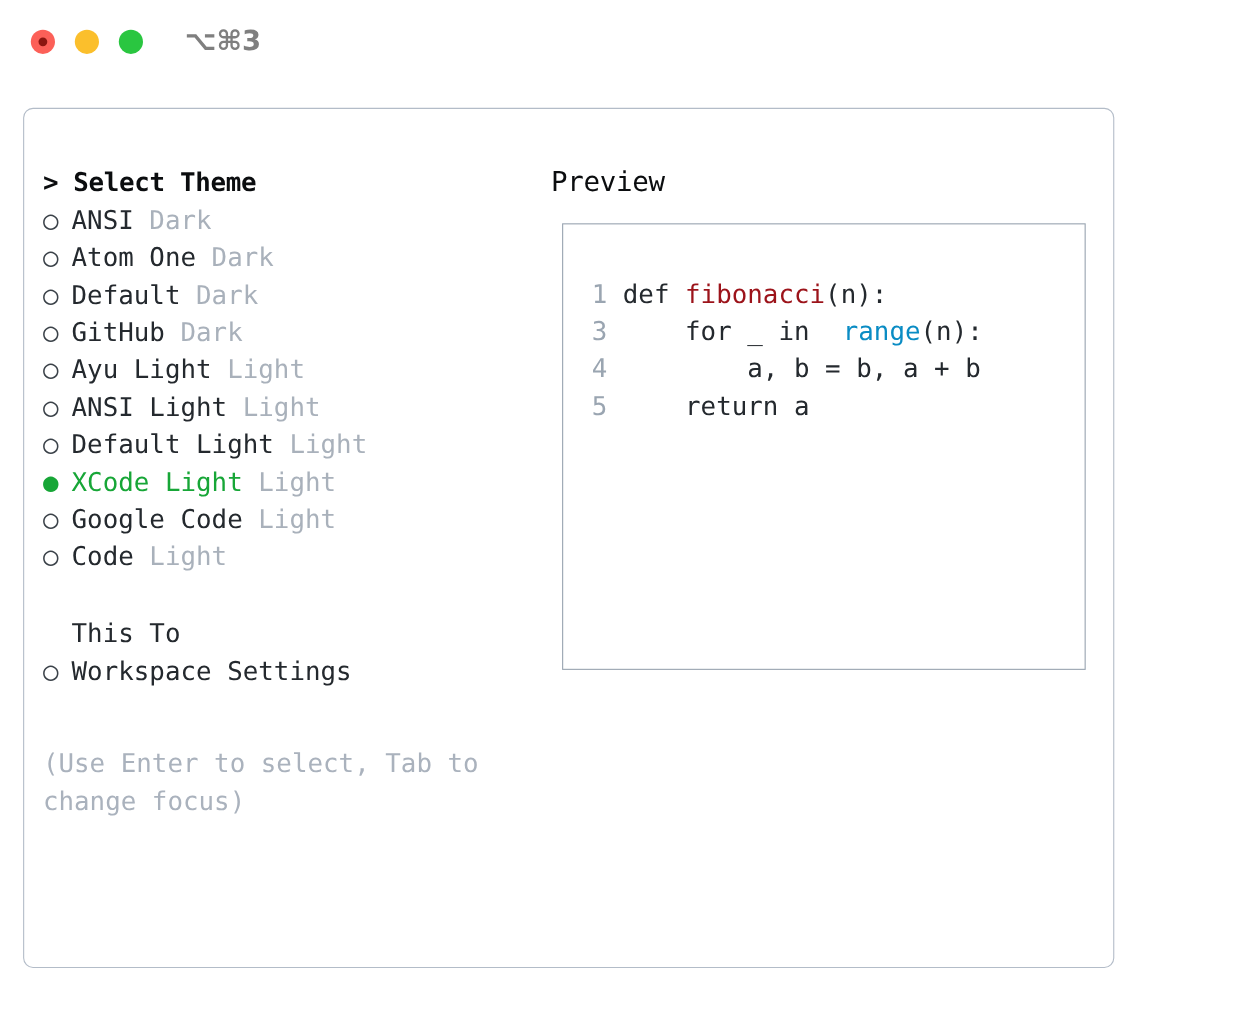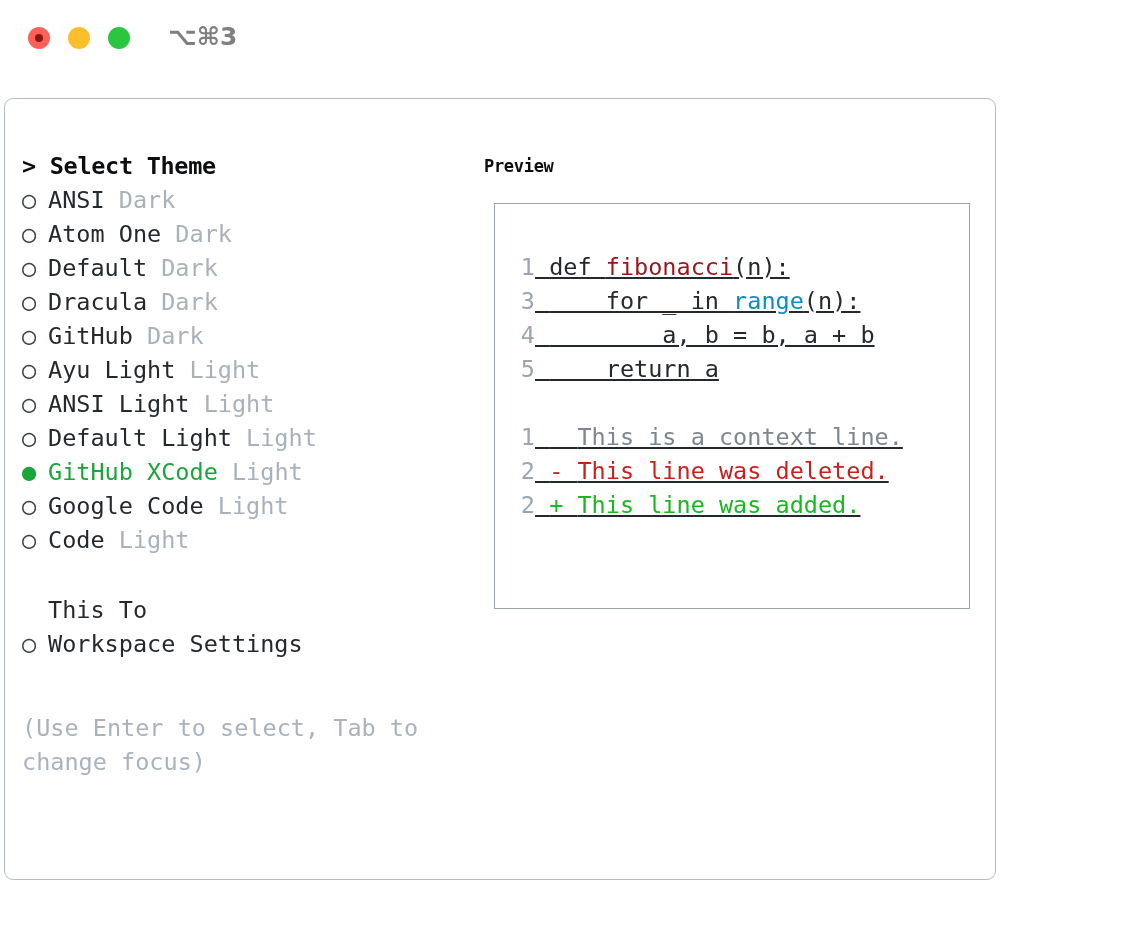--- a/index.html
+++ b/index.html
@@ -56,21 +56,21 @@
     font-size: 25px;
     font-weight: bold;
     color: #7f7f7f;
     letter-spacing: 0px;
     font-family: "DejaVu Sans", "Liberation Sans", sans-serif;
   }
 
   
   #panel {
     position: absolute;
-    left: 4px;
+    left: 21px;
     top: 98px;
     width: 992px;
     height: 782px;
     border: 1.5px solid #b3bcc8;
     border-radius: 9px;
     box-sizing: border-box;
     background: #ffffff;
   }
 
   
@@ -117,54 +117,54 @@
     white-space: pre-wrap;
   }
 
   
   #right-col {
     position: absolute;
     left: 479px;
     top: 50px;
   }
   #preview-title {
-    font-size: 17px;
-    line-height: 34px;
-    font-weight: bold;
+    font-size: 25px;
+    line-height: 34px;
+    font-weight: normal;
     color: #0b0d0f;
     letter-spacing: -0.3px;
   }
   #preview-box {
     position: absolute;
     left: 10px;
     top: 54px;
     width: 476px;
     height: 406px;
     border: 1.7px solid #98a3b0;
     box-sizing: border-box;
     background: #ffffff;
   }
   #code {
     position: absolute;
     left: 14px;
     top: 46px;
     font-size: 23.5px;
     line-height: 34px;
   }
-  .cline { white-space: pre; text-decoration: underline; }
+  .cline { white-space: pre; }
   .ln {
     display: inline-block;
     width: 26px;
     text-align: right;
     color: #9aa5b1;
   }
   .kw   { color: #24292e; }
   .fn   { color: #9c131a; }
   .num  { color: #107d7d; }
-  .bi   { color: #0a8cc4; }
+  .bi   { color: #0a8cc4; margin-left: 16px; }
   .pl   { color: #24292e; }
   .ctx  { color: #7d858e; }
   .del  { color: #cc1f1a; }
   .add  { color: #18b820; }
   .gap  { height: 34px; }
 </style>
 </head>
 <body>
 
 <div id="window">
@@ -178,26 +178,25 @@
   </div>
 
   <div id="panel">
 
     <div id="left-col">
       <div class="row hdr">&gt; Select Theme</div>
       <div id="theme-list">
           <div class="row"><span class="bullet">○</span><span class="label">ANSI </span><span class="tag">Dark</span></div>
           <div class="row"><span class="bullet">○</span><span class="label">Atom One </span><span class="tag">Dark</span></div>
           <div class="row"><span class="bullet">○</span><span class="label">Default </span><span class="tag">Dark</span></div>
-          <div class="row"><span class="bullet">○</span><span class="label">Dracula </span><span class="tag">Dark</span></div>
           <div class="row"><span class="bullet">○</span><span class="label">GitHub </span><span class="tag">Dark</span></div>
           <div class="row"><span class="bullet">○</span><span class="label">Ayu Light </span><span class="tag">Light</span></div>
           <div class="row"><span class="bullet">○</span><span class="label">ANSI Light </span><span class="tag">Light</span></div>
           <div class="row"><span class="bullet">○</span><span class="label">Default Light </span><span class="tag">Light</span></div>
-          <div class="row"><span class="bullet sel">●</span><span class="label sel">GitHub XCode </span><span class="tag">Light</span></div>
+          <div class="row"><span class="bullet sel">●</span><span class="label sel">XCode Light </span><span class="tag">Light</span></div>
           <div class="row"><span class="bullet">○</span><span class="label">Google Code </span><span class="tag">Light</span></div>
           <div class="row"><span class="bullet">○</span><span class="label">Code </span><span class="tag">Light</span></div>
         </div>
       <div class="row" id="apply-header">This To</div>
       <div id="apply-list">
           <div class="row"><span class="bullet">○</span><span class="label">Workspace Settings</span></div>
         </div>
       <div id="hint">(Use Enter to select, Tab to change focus)</div>
     </div>
 
@@ -205,23 +204,18 @@
       <div id="preview-title">Preview</div>
       <div id="preview-box">
         <div id="code">
           <div id="code-lines">
               <div class="cline row"><span class="ln">1</span> <span class="kw">def </span><span class="fn">fibonacci</span><span class="pl">(n):</span></div>
               <div class="cline row"><span class="ln">3</span> <span class="kw">    for _ in </span><span class="bi">range</span><span class="pl">(n):</span></div>
               <div class="cline row"><span class="ln">4</span> <span class="kw">        a, b = b, a + b</span></div>
               <div class="cline row"><span class="ln">5</span> <span class="kw">    return a</span></div>
             </div>
           <div class="gap"></div>
-          <div id="diff-lines">
-              <div class="cline row"><span class="ln">1</span> <span class="ctx">  </span><span class="ctx">This is a context line.</span></div>
-              <div class="cline row"><span class="ln">2</span> <span class="del">- </span><span class="del">This line was deleted.</span></div>
-              <div class="cline row"><span class="ln">2</span> <span class="add">+ </span><span class="add">This line was added.</span></div>
-            </div>
         </div>
       </div>
     </div>
 
   </div>
 </div>
 
 </body></html>

